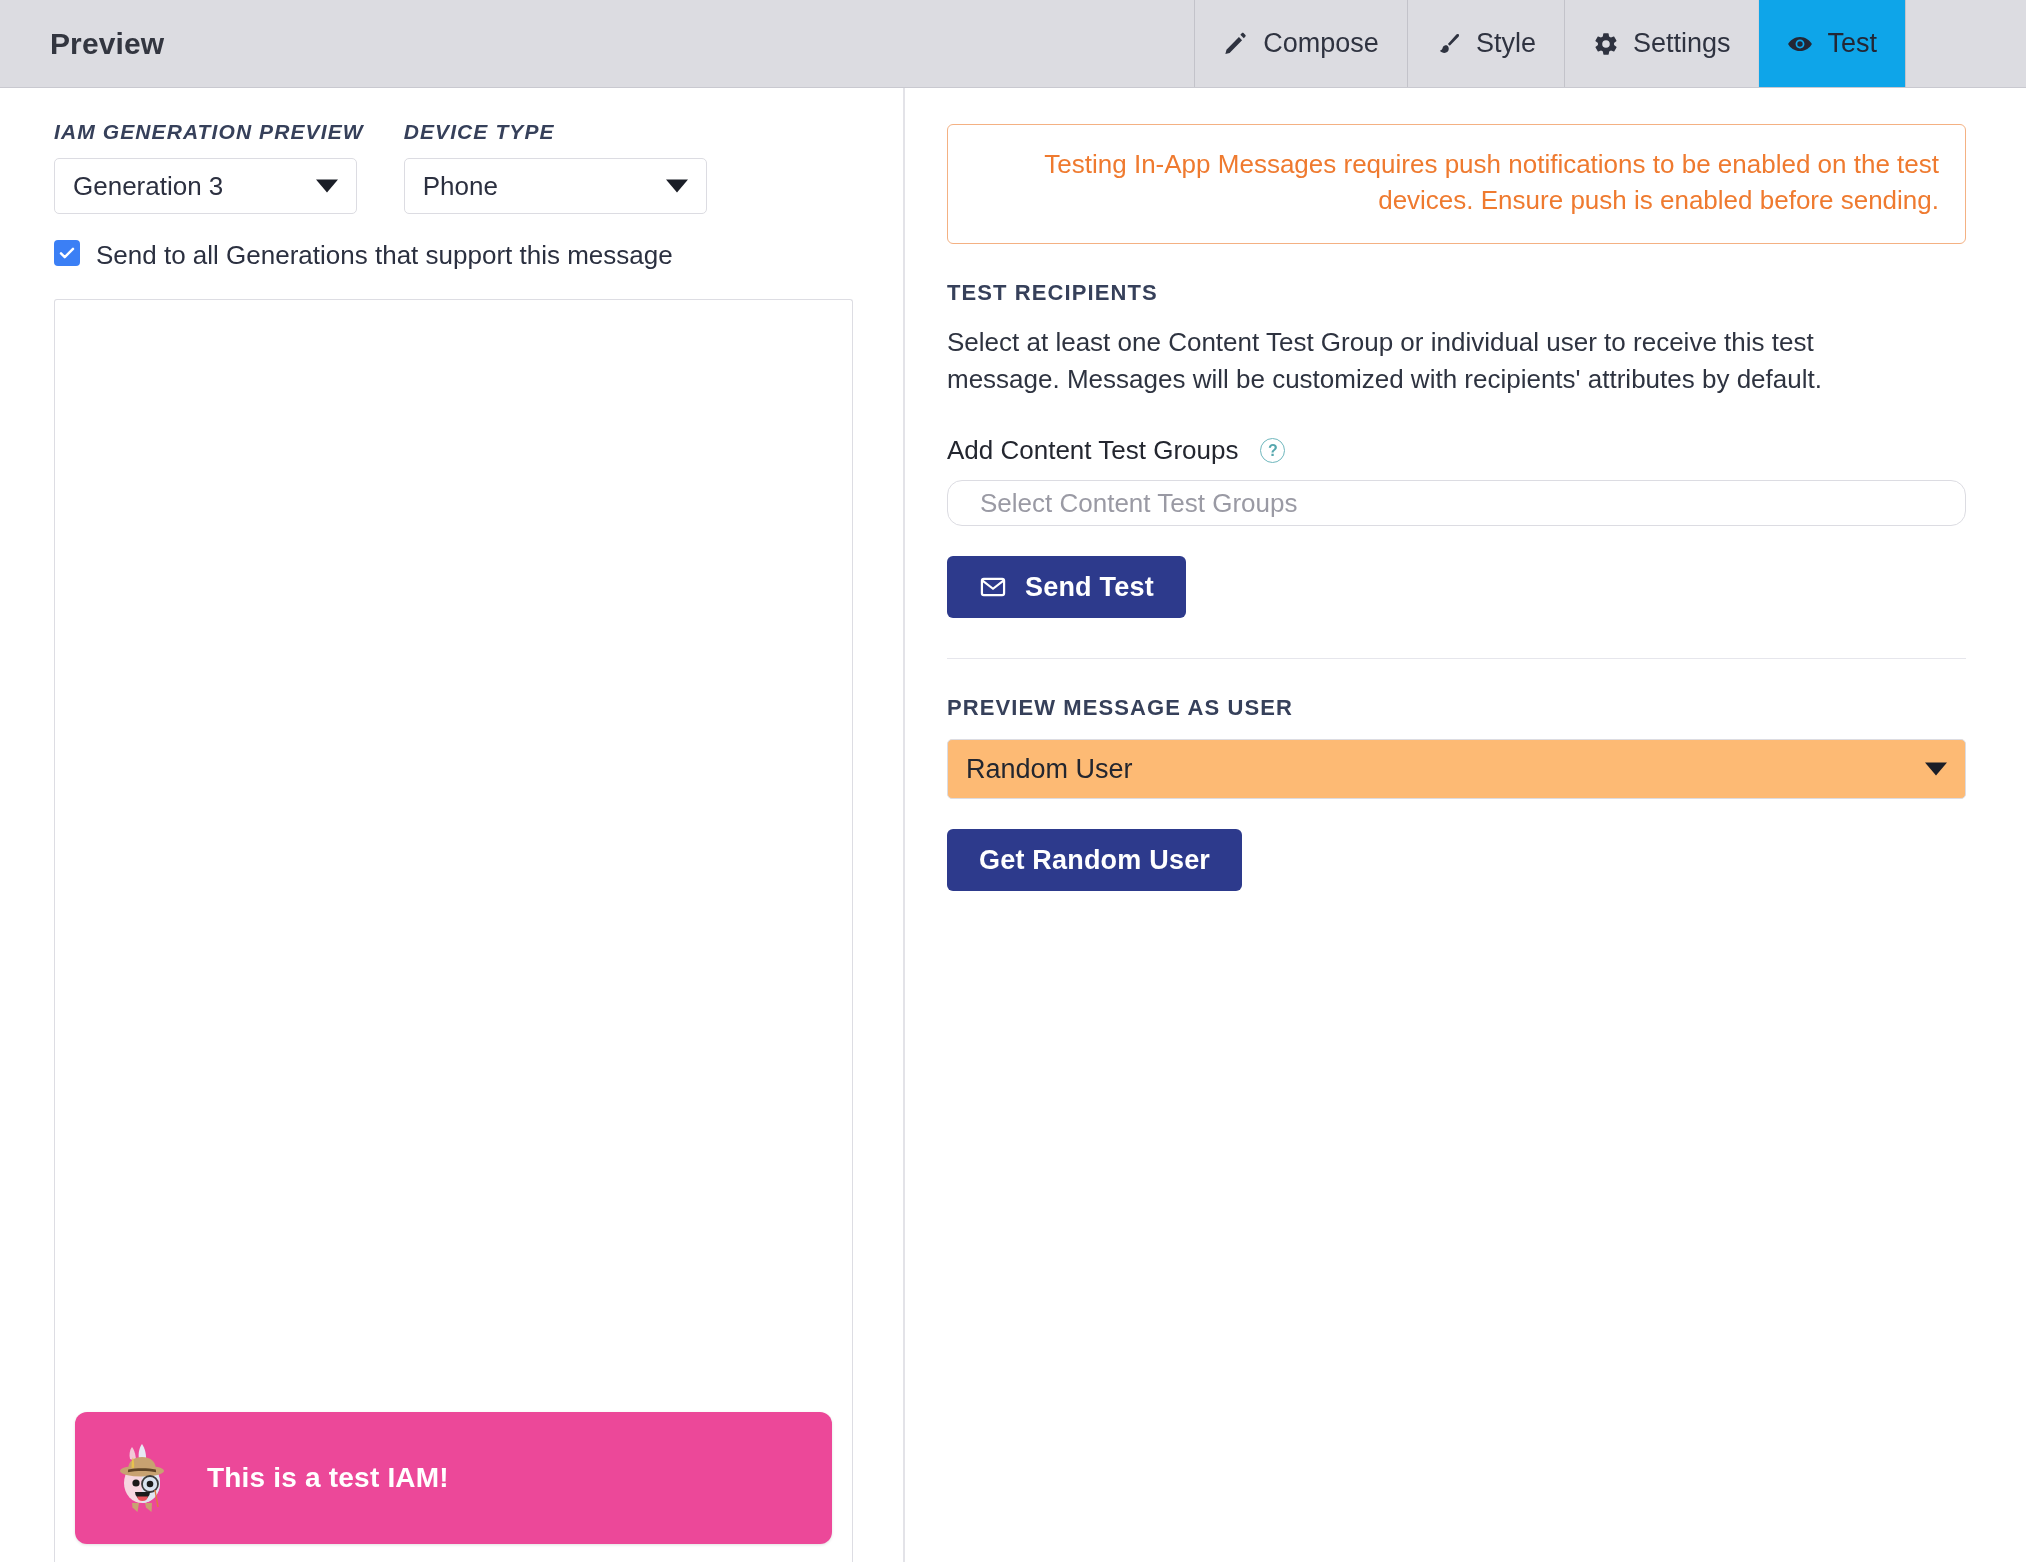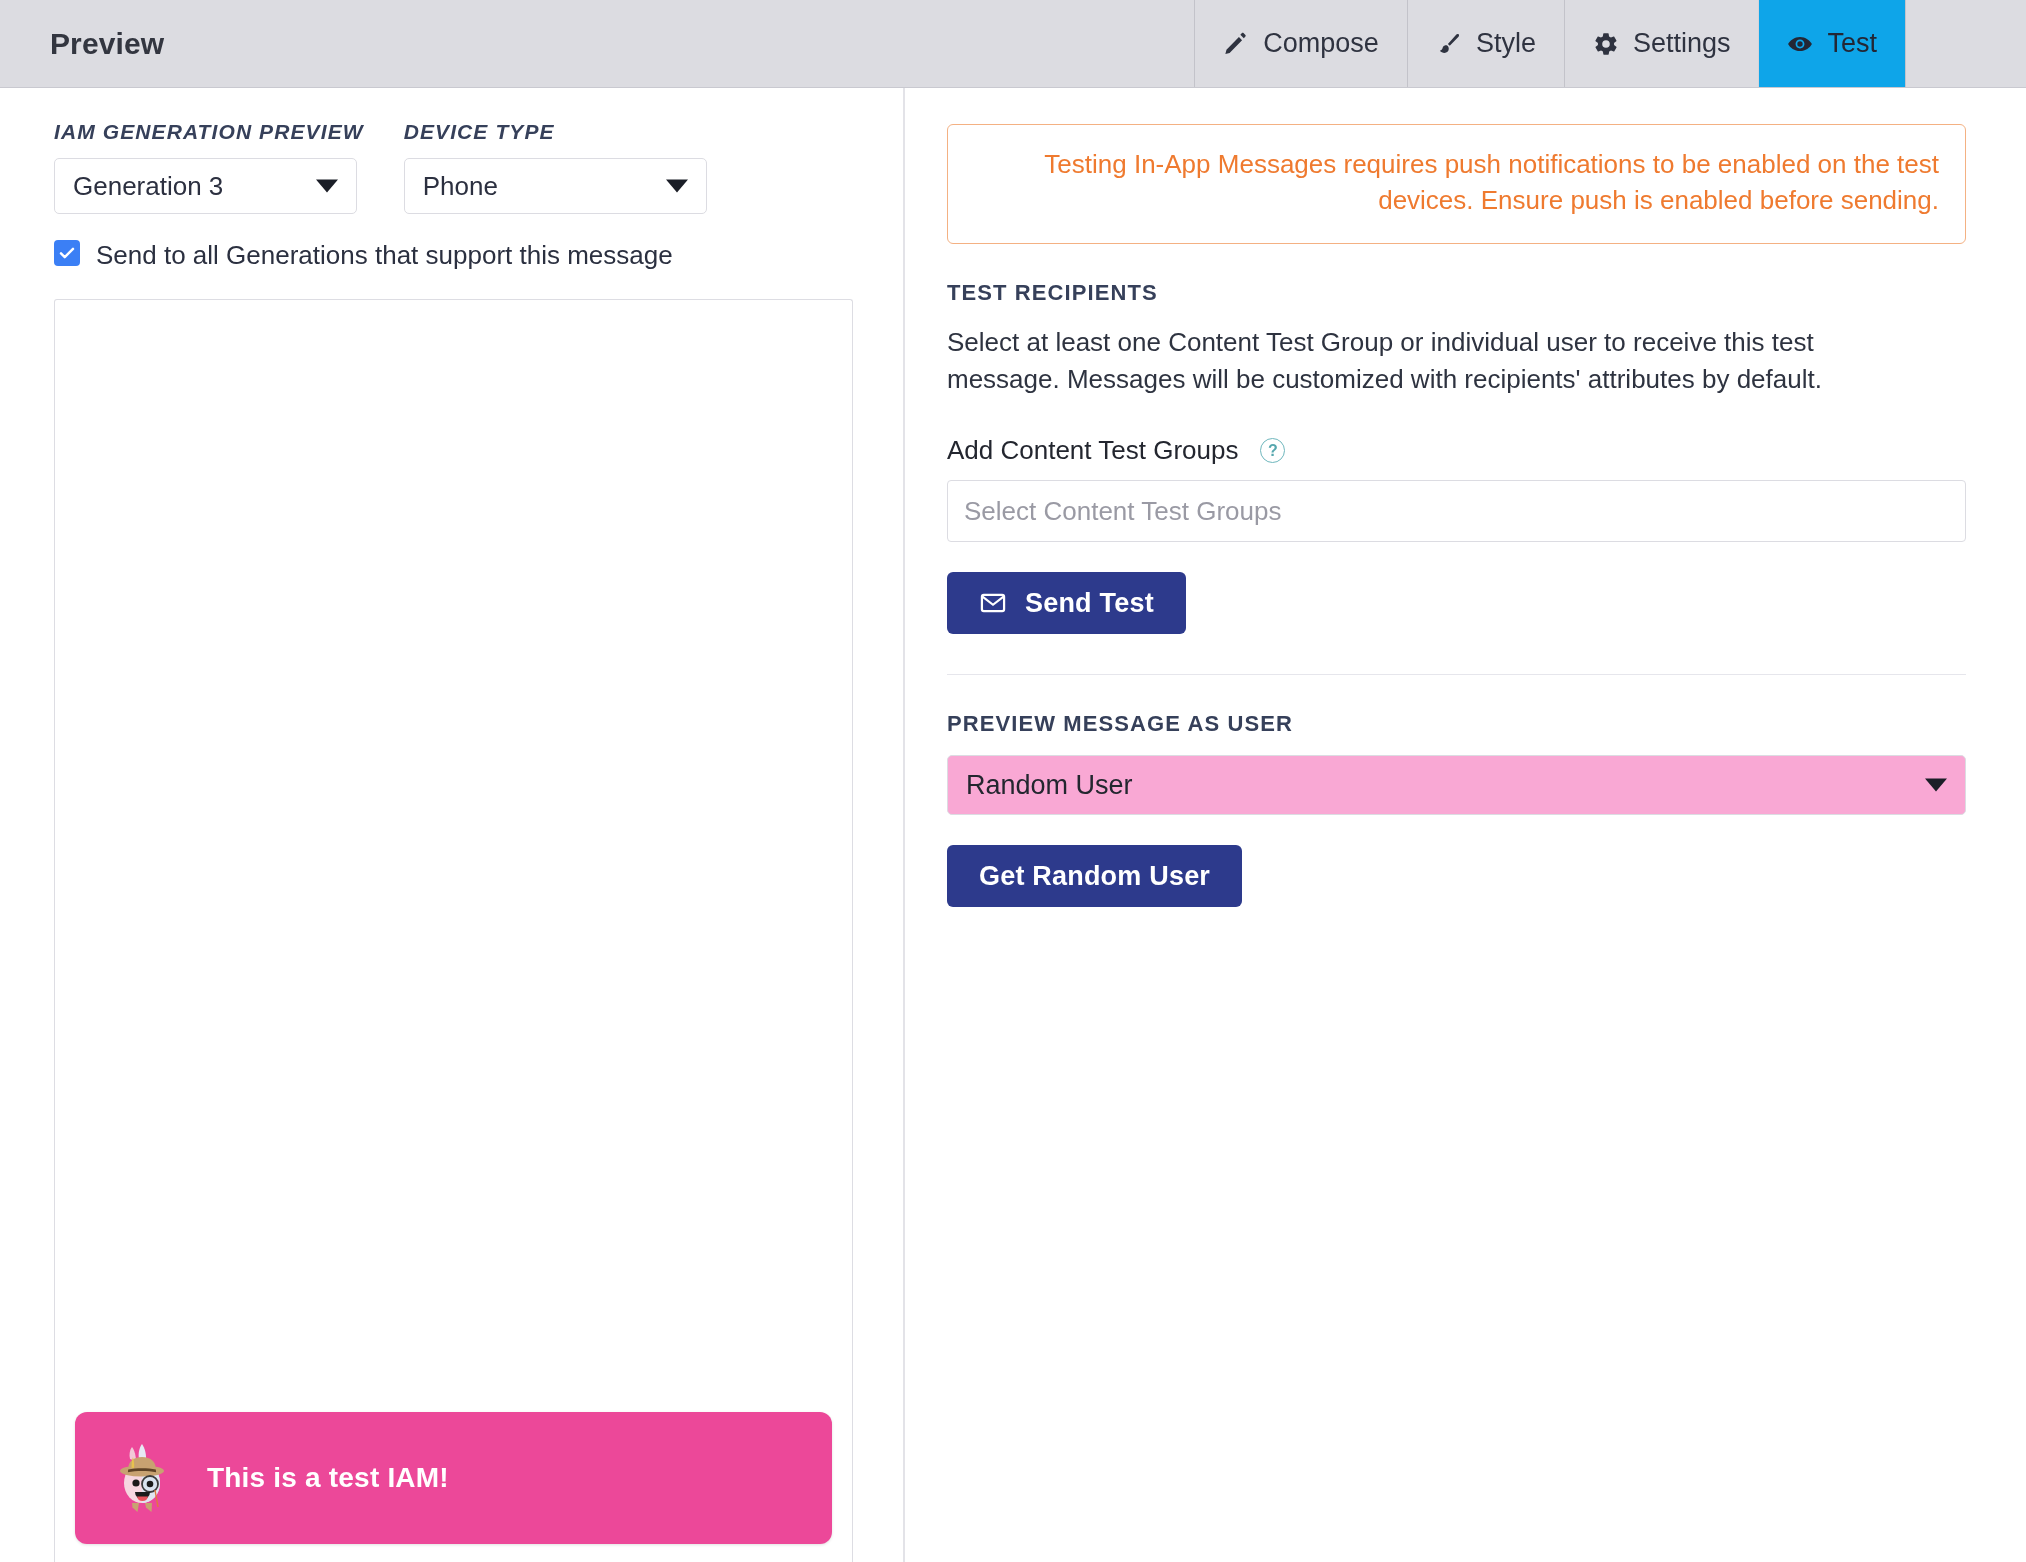--- a/index.html
+++ b/index.html
@@ -264,27 +264,27 @@
     font-weight: bold;
     display: inline-flex;
     align-items: center;
     justify-content: center;
     cursor: pointer;
     line-height: 1;
     flex: 0 0 auto;
   }
 
   .text-field {
-    height: 62px;
+    height: 46px;
     border: 1px solid #dcdce2;
-    border-radius: 4px;
-    background: #ffffff;
-    display: flex;
-    align-items: center;
-    padding: 0 16px;
+    border-radius: 15px;
+    background: #ffffff;
+    display: flex;
+    align-items: center;
+    padding: 0 32px;
     font-size: 26px;
     color: #9a9aa4;
     width: 1038px;
     max-width: 100%;
     cursor: text;
   }
 
   .token-field {
     min-height: 62px;
     border: 1px solid #dcdce2;
@@ -342,21 +342,21 @@
   }
 
   .right-bottom {
     padding: 36px 60px 0 42px;
   }
   .select-user {
     position: relative;
     height: 60px;
     border: 1px solid #dcdce2;
     border-radius: 5px;
-    background: #f9a8d4;
+    background: #fdba74;
     display: flex;
     align-items: center;
     padding: 0 56px 0 18px;
     font-size: 27px;
     color: #23262f;
     width: 1038px;
     max-width: 100%;
     cursor: pointer;
     margin-bottom: 30px;
   }

